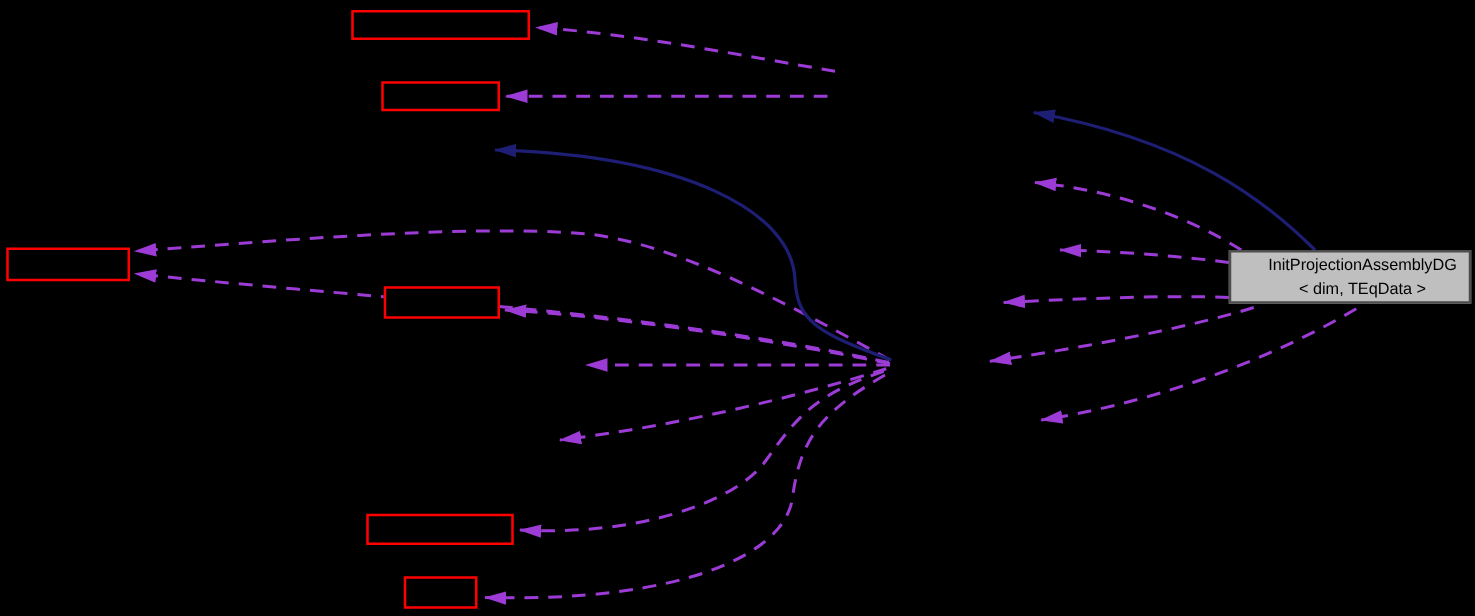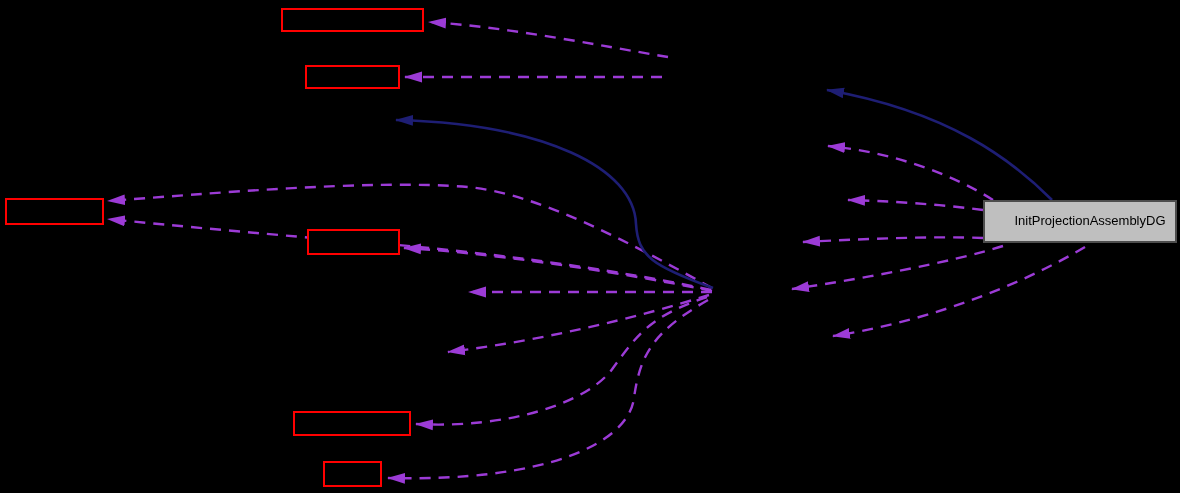--- a/index.html
+++ b/index.html
@@ -90,15 +90,16 @@
 
   <div class="node" style="left:281px;top:8px;width:143px;height:24px;"></div>
   <div class="node" style="left:305px;top:65px;width:95px;height:24px;"></div>
   <div class="node" style="left:5px;top:198px;width:99px;height:27px;"></div>
   <div class="node" style="left:307px;top:229px;width:93px;height:26px;"></div>
   <div class="node" style="left:293px;top:411px;width:118px;height:25px;"></div>
   <div class="node" style="left:323px;top:461px;width:59px;height:26px;"></div>
 
   <div class="node main" style="left:983px;top:200px;width:194px;height:43px;padding-left:20px;">
     <span>InitProjectionAssemblyDG</span>
+    <span>&lt; dim, TEqData &gt;</span>
   </div>
 
 </div>
 
 </body></html>

